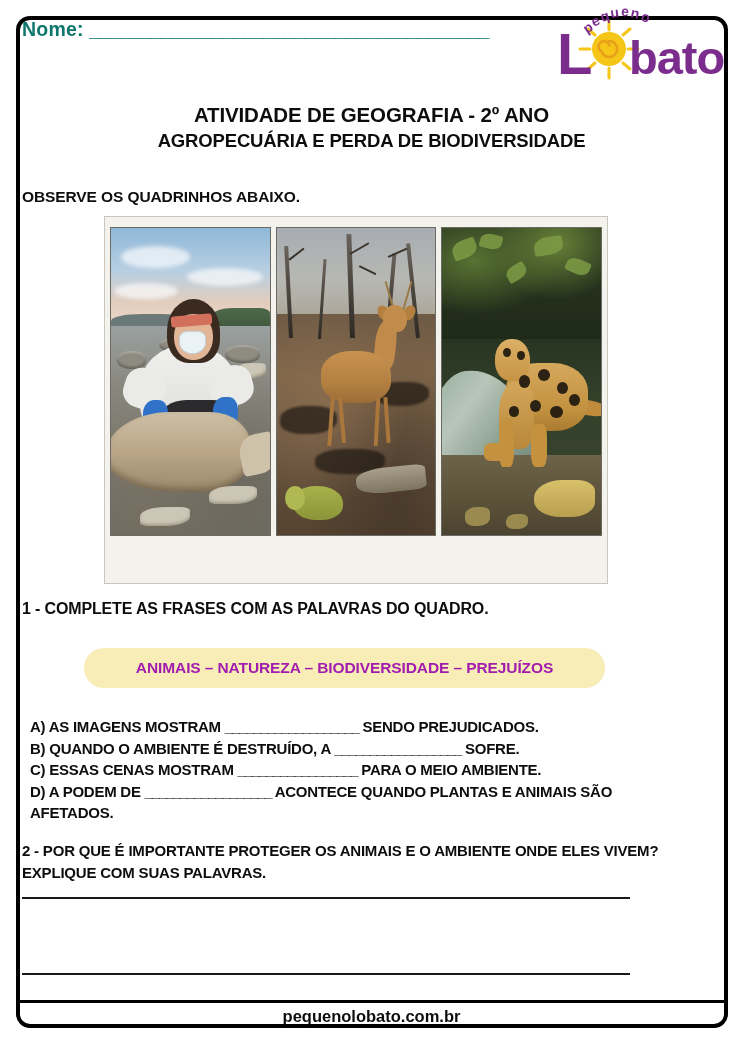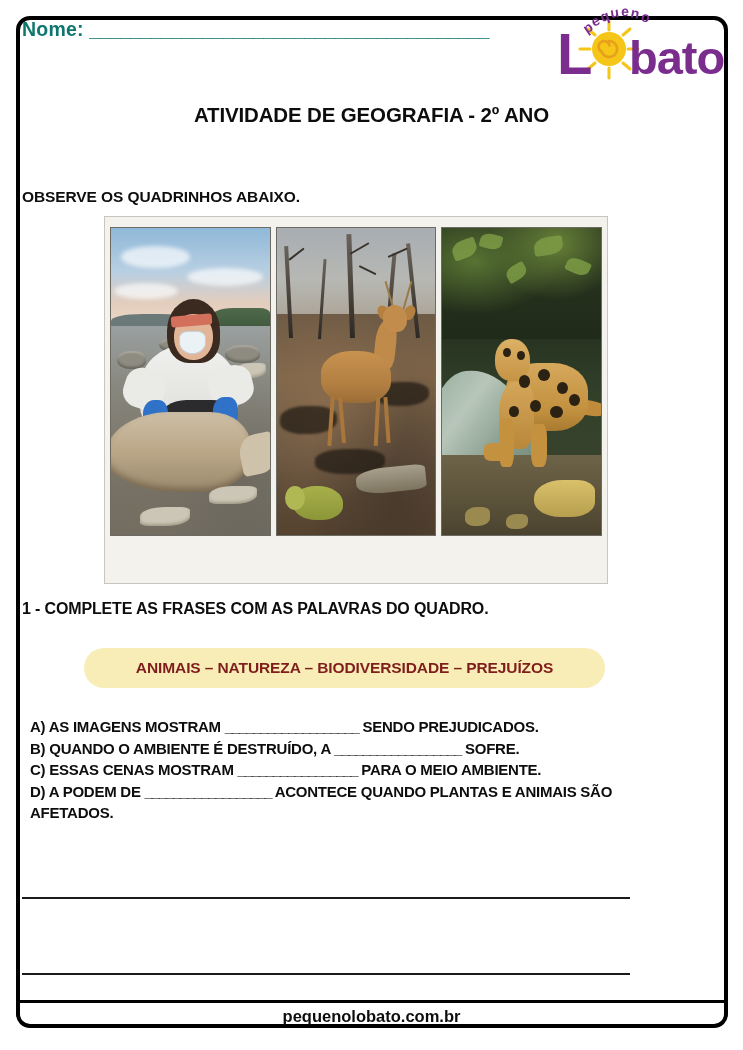--- a/index.html
+++ b/index.html
@@ -349,21 +349,21 @@
     font-size:16px; font-weight:bold; color:#0d0d0d; letter-spacing:-0.15px;
   }
   #wordbank {
     position:absolute; left:84px; top:648px;
     width:521px; height:40px;
     background:#f8edb6;
     border-radius:20px;
     display:flex; align-items:center; justify-content:center;
   }
   #wordbank-text {
-    font-size:15.5px; font-weight:bold; color:#7f1d1d; letter-spacing:-0.1px;
+    font-size:15.5px; font-weight:bold; color:#a21caf; letter-spacing:-0.1px;
   }
 
   #blanks {
     position:absolute; left:30px; top:716px; width:660px;
   }
   .blank-line {
     font-size:15px; font-weight:bold; color:#0d0d0d;
     line-height:21.5px; letter-spacing:-0.25px;
   }
   .gap { letter-spacing:-1.3px; font-weight:bold; }
@@ -430,20 +430,21 @@
         <text transform="translate(49,14) rotate(-17)">q</text>
         <text transform="translate(58,10) rotate(-8)">u</text>
         <text transform="translate(68,8) rotate(2)">e</text>
         <text transform="translate(77,9) rotate(12)">n</text>
         <text transform="translate(87,12) rotate(22)">o</text>
       </g>
     </svg>
   </div>
 
   <div id="title-main">ATIVIDADE DE GEOGRAFIA - 2º ANO</div>
+  <div id="title-sub">AGROPECUÁRIA E PERDA DE BIODIVERSIDADE</div>
   <div id="instruction">OBSERVE OS QUADRINHOS ABAIXO.</div>
 
   <div id="comic">
 
 
     <div id="panels">
 
       <div class="panel">
         <div class="p1-sky"></div>
         <div class="p1-cloud" style="left:6%;top:6%;width:44%;height:7%;"></div>
@@ -560,19 +561,20 @@
       <span>B) QUANDO O AMBIENTE É DESTRUÍDO, A </span><span class="gap">__________________</span><span> SOFRE.</span>
     </div>
     <div class="blank-line">
       <span>C) ESSAS CENAS MOSTRAM </span><span class="gap">_________________</span><span> PARA O MEIO AMBIENTE.</span>
     </div>
     <div class="blank-line">
       <span>D) A PODEM DE </span><span class="gap">__________________</span><span> ACONTECE QUANDO PLANTAS E ANIMAIS SÃO AFETADOS.</span>
     </div>
   </div>
 
+  <div class="oq" id="q2">2 - POR QUE É IMPORTANTE PROTEGER OS ANIMAIS E O AMBIENTE ONDE ELES VIVEM? EXPLIQUE COM SUAS PALAVRAS.</div>
   <div class="answer-rule" id="q2-rule"></div>
 
   <div class="answer-rule" id="q3-rule"></div>
 
   <div id="footer-rule"></div>
   <div id="footer-text">pequenolobato.com.br</div>
 </div>
 
 </body></html>

